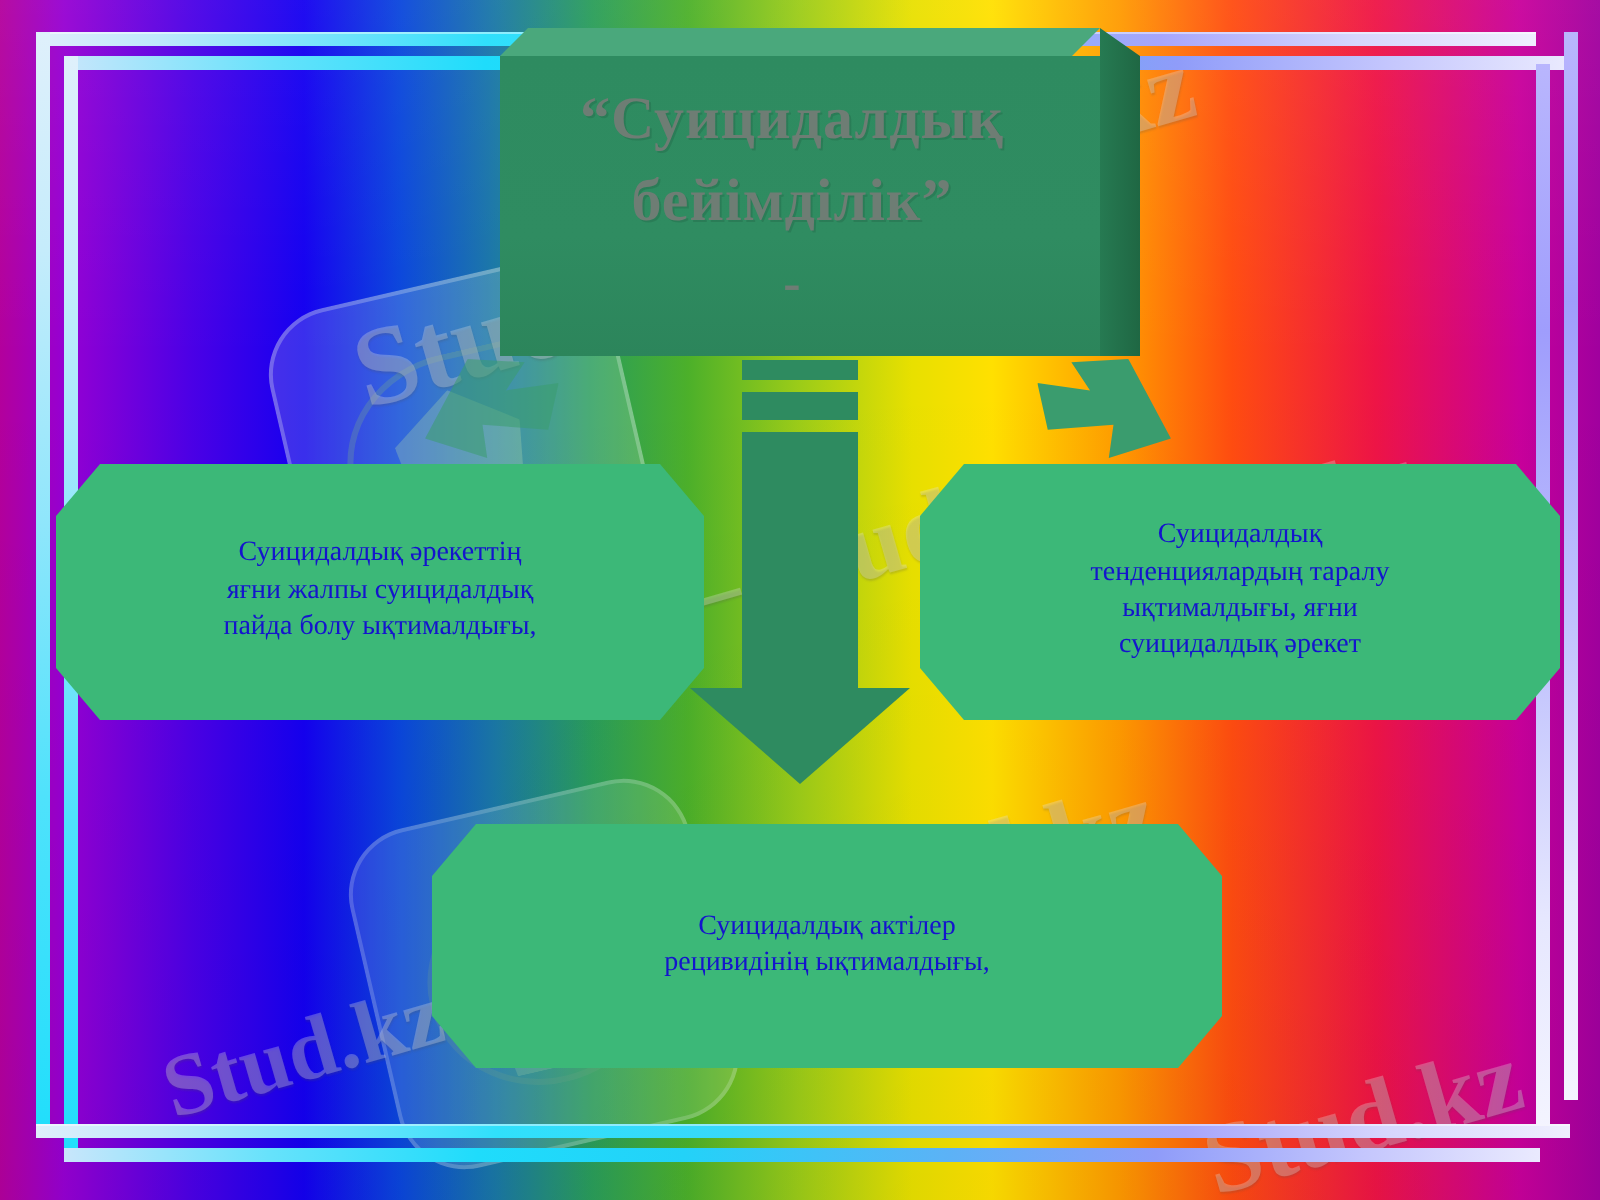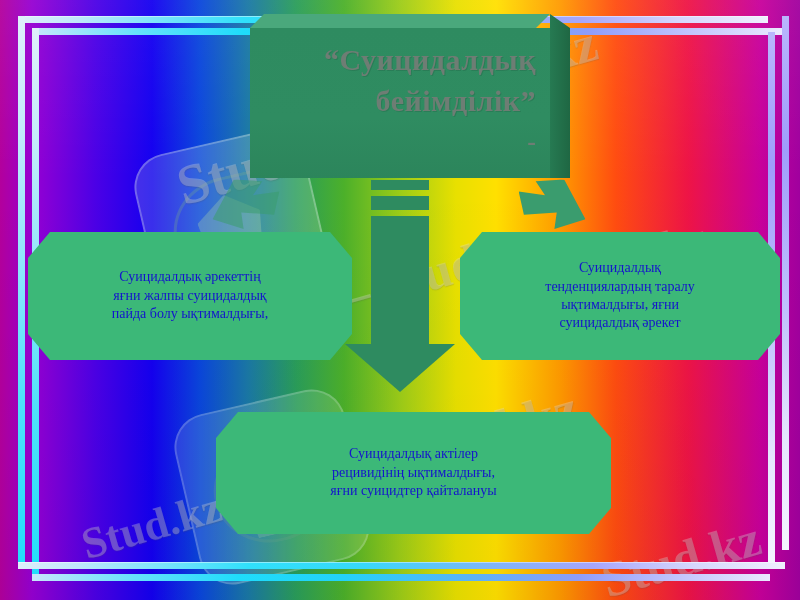--- a/index.html
+++ b/index.html
@@ -116,21 +116,21 @@
   
   .title-box {
     position: absolute;
     left: 250px;
     top: 28px;
     width: 300px;
     height: 150px;
     background: linear-gradient(180deg, #2e8b60 0%, #2f8c61 60%, #2c855b 100%);
     box-sizing: border-box;
     padding: 12px 14px 0 6px;
-    text-align: right;
+    text-align: center;
     z-index: 6;
   }
   
   .title-box .bevel-top {
     position: absolute;
     left: 0; top: -14px;
     width: 100%; height: 14px;
     background: #4aa87c;
     clip-path: polygon(0% 100%, 14px 0%, 100% 0%, calc(100% - 14px) 100%);
   }
@@ -283,16 +283,15 @@
   <div class="oct" id="box-right">
     <p>Суицидалдық</p>
     <p>тенденциялардың таралу</p>
     <p>ықтималдығы,  яғни</p>
     <p>суицидалдық әрекет</p>
   </div>
 
   <div class="oct" id="box-bottom">
     <p>Суицидалдық актілер</p>
     <p>рецивидінің ықтималдығы,</p>
-    <p>яғни суицидтер қайталануы</p>
   </div>
 
 </div>
 
 </body></html>

